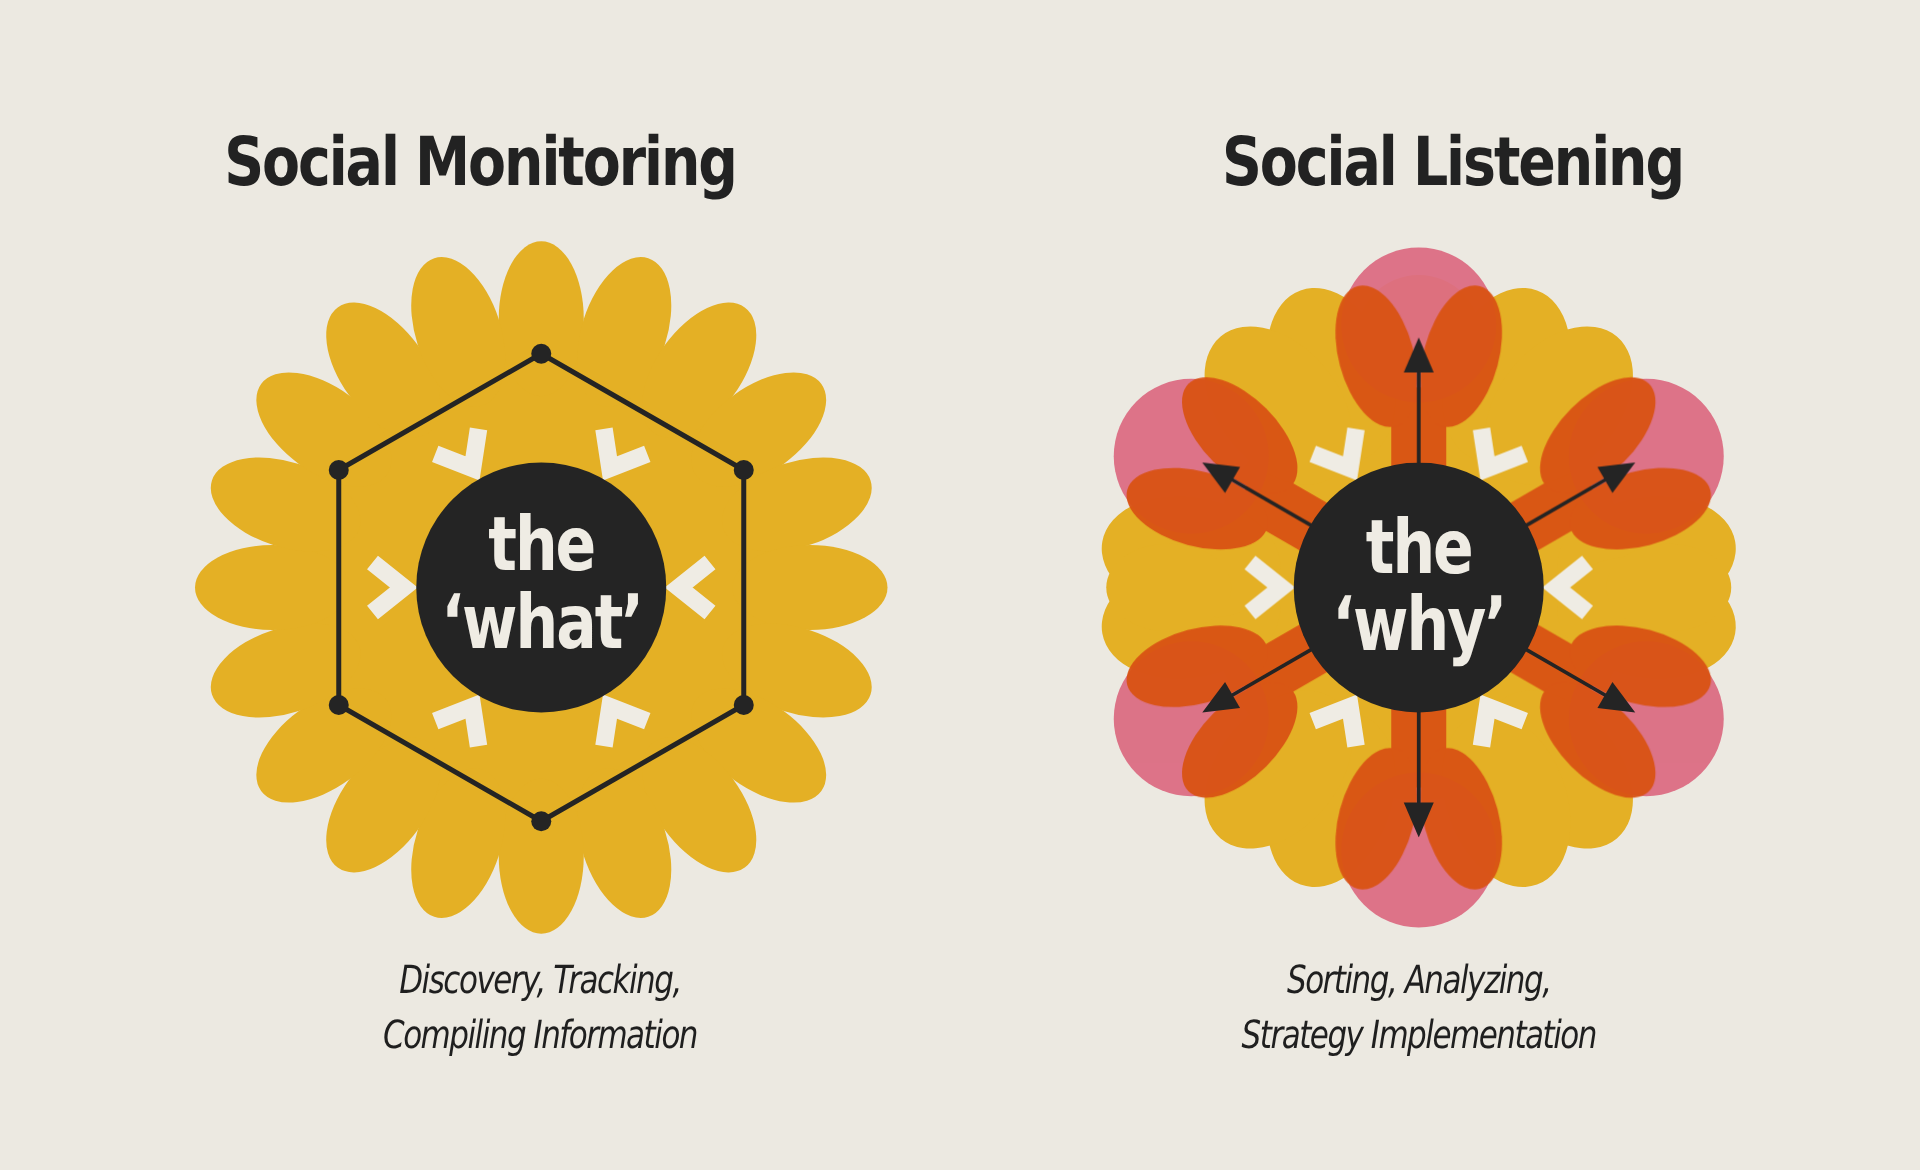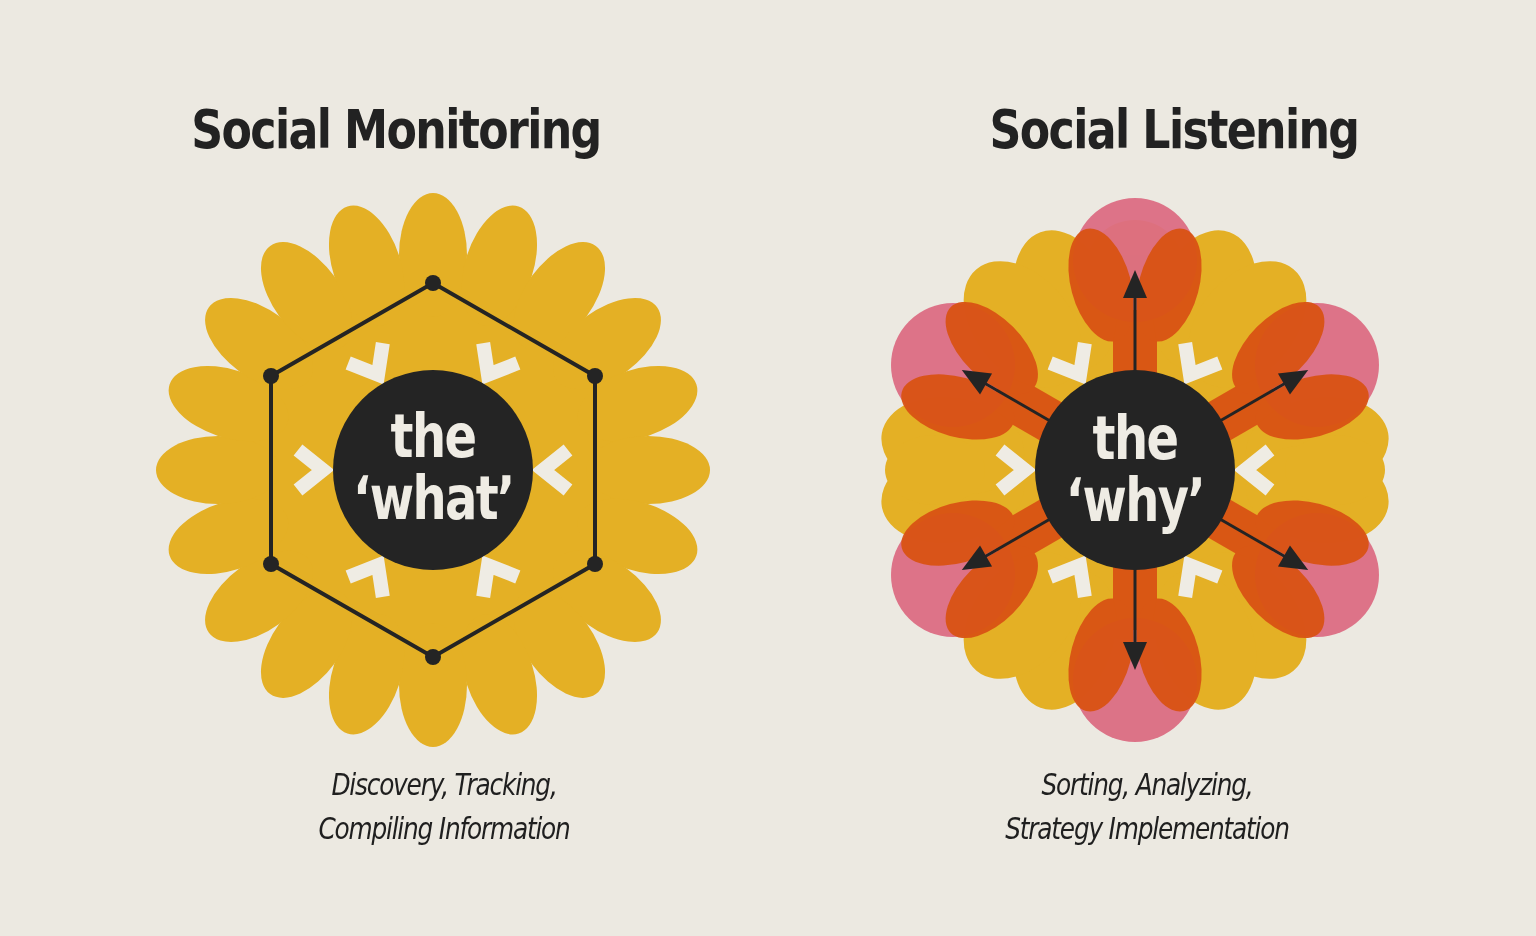--- a/index.html
+++ b/index.html
@@ -2,21 +2,21 @@
 <html><head>
 <meta charset="utf-8">
 <style>
   html, body { margin: 0; padding: 0; }
   body {
     width: 1536px; height: 936px; overflow: hidden;
     background: #ece9e1;
     font-family: "DejaVu Sans", sans-serif;
     position: relative;
   }
-  .panel { position: absolute; top: 0; width: 768px; height: 936px; padding-left: 24px; }
+  .panel { position: absolute; top: 0; width: 768px; height: 936px; }
   .panel.left { left: 0; }
   .panel.right { left: 778px; }
   .title {
     position: absolute; top: 98px; left: 0; width: 100%;
     text-align: center; font-size: 54px; font-weight: bold;
     color: #222222; letter-spacing: -2px;
     transform: scaleX(0.82);
   }
   .caption {
     position: absolute; top: 762px; left: 0; width: 100%;

